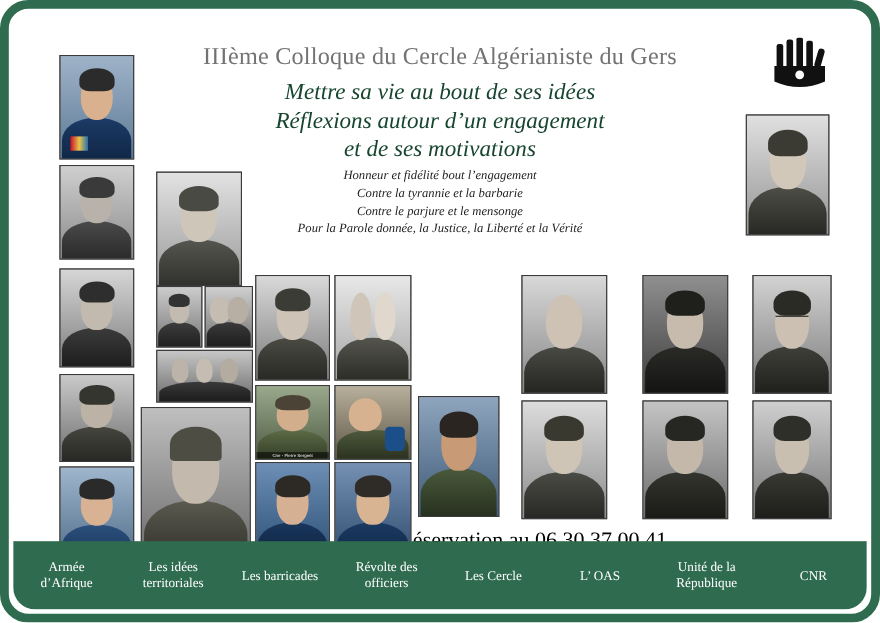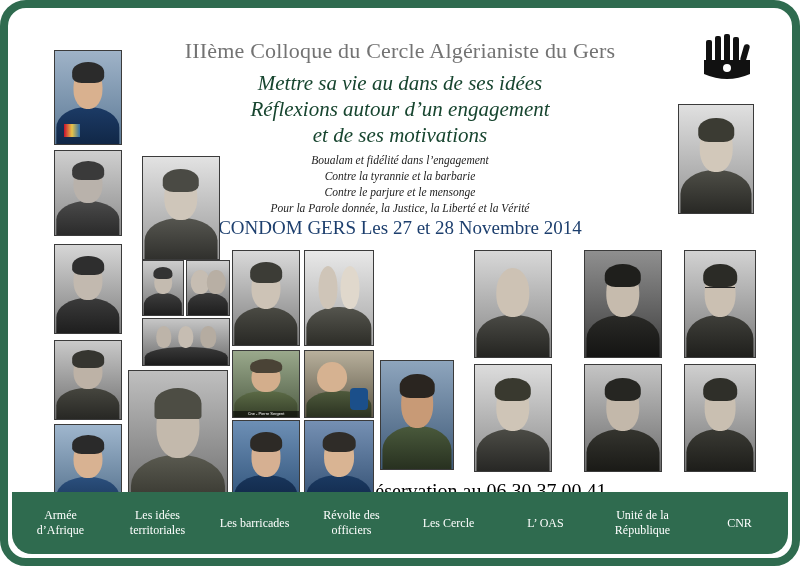--- a/index.html
+++ b/index.html
@@ -150,30 +150,29 @@
     padding: 0 2px;
   }
 </style>
 </head>
 <body>
 
 <div id="poster">
   <div id="inner">
 
     <div class="title">IIIème Colloque du Cercle Algérianiste du Gers</div>
-    <div class="subtitle l1">Mettre sa vie au dans de ses idées</div>
+    <div class="subtitle l1">Mettre sa vie au bout de ses idées</div>
     <div class="subtitle l3">et de ses motivations</div>
     <div class="subtitle l2">Réflexions autour d’un engagement</div>
 
-    <div class="creed c1">Boualam et fidélité dans l’engagement</div>
+    <div class="creed c1">Honneur et fidélité bout l’engagement</div>
     <div class="creed c2">Contre la tyrannie et la barbarie</div>
     <div class="creed c4">Pour la Parole donnée, la Justice, la Liberté et la Vérité</div>
     <div class="creed c3">Contre le parjure et le mensonge</div>
 
-    <div class="datetext">CONDOM GERS Les 27 et 28 Novembre 2014</div>
     <div class="reservation">Réservation au 06 30 37 00 41</div>
 
     <div class="logo">
       <svg viewBox="0 0 58 46" width="58" height="46" aria-hidden="true">
         <g fill="#111111">
           <rect x="6" y="6" width="6" height="22" rx="2"></rect>
           <rect x="15" y="2" width="6" height="26" rx="2"></rect>
           <rect x="24" y="0" width="6" height="28" rx="2"></rect>
           <rect x="33" y="3" width="6" height="25" rx="2"></rect>
           <rect x="42" y="10" width="6" height="18" rx="3" transform="rotate(16 45 19)"></rect>

